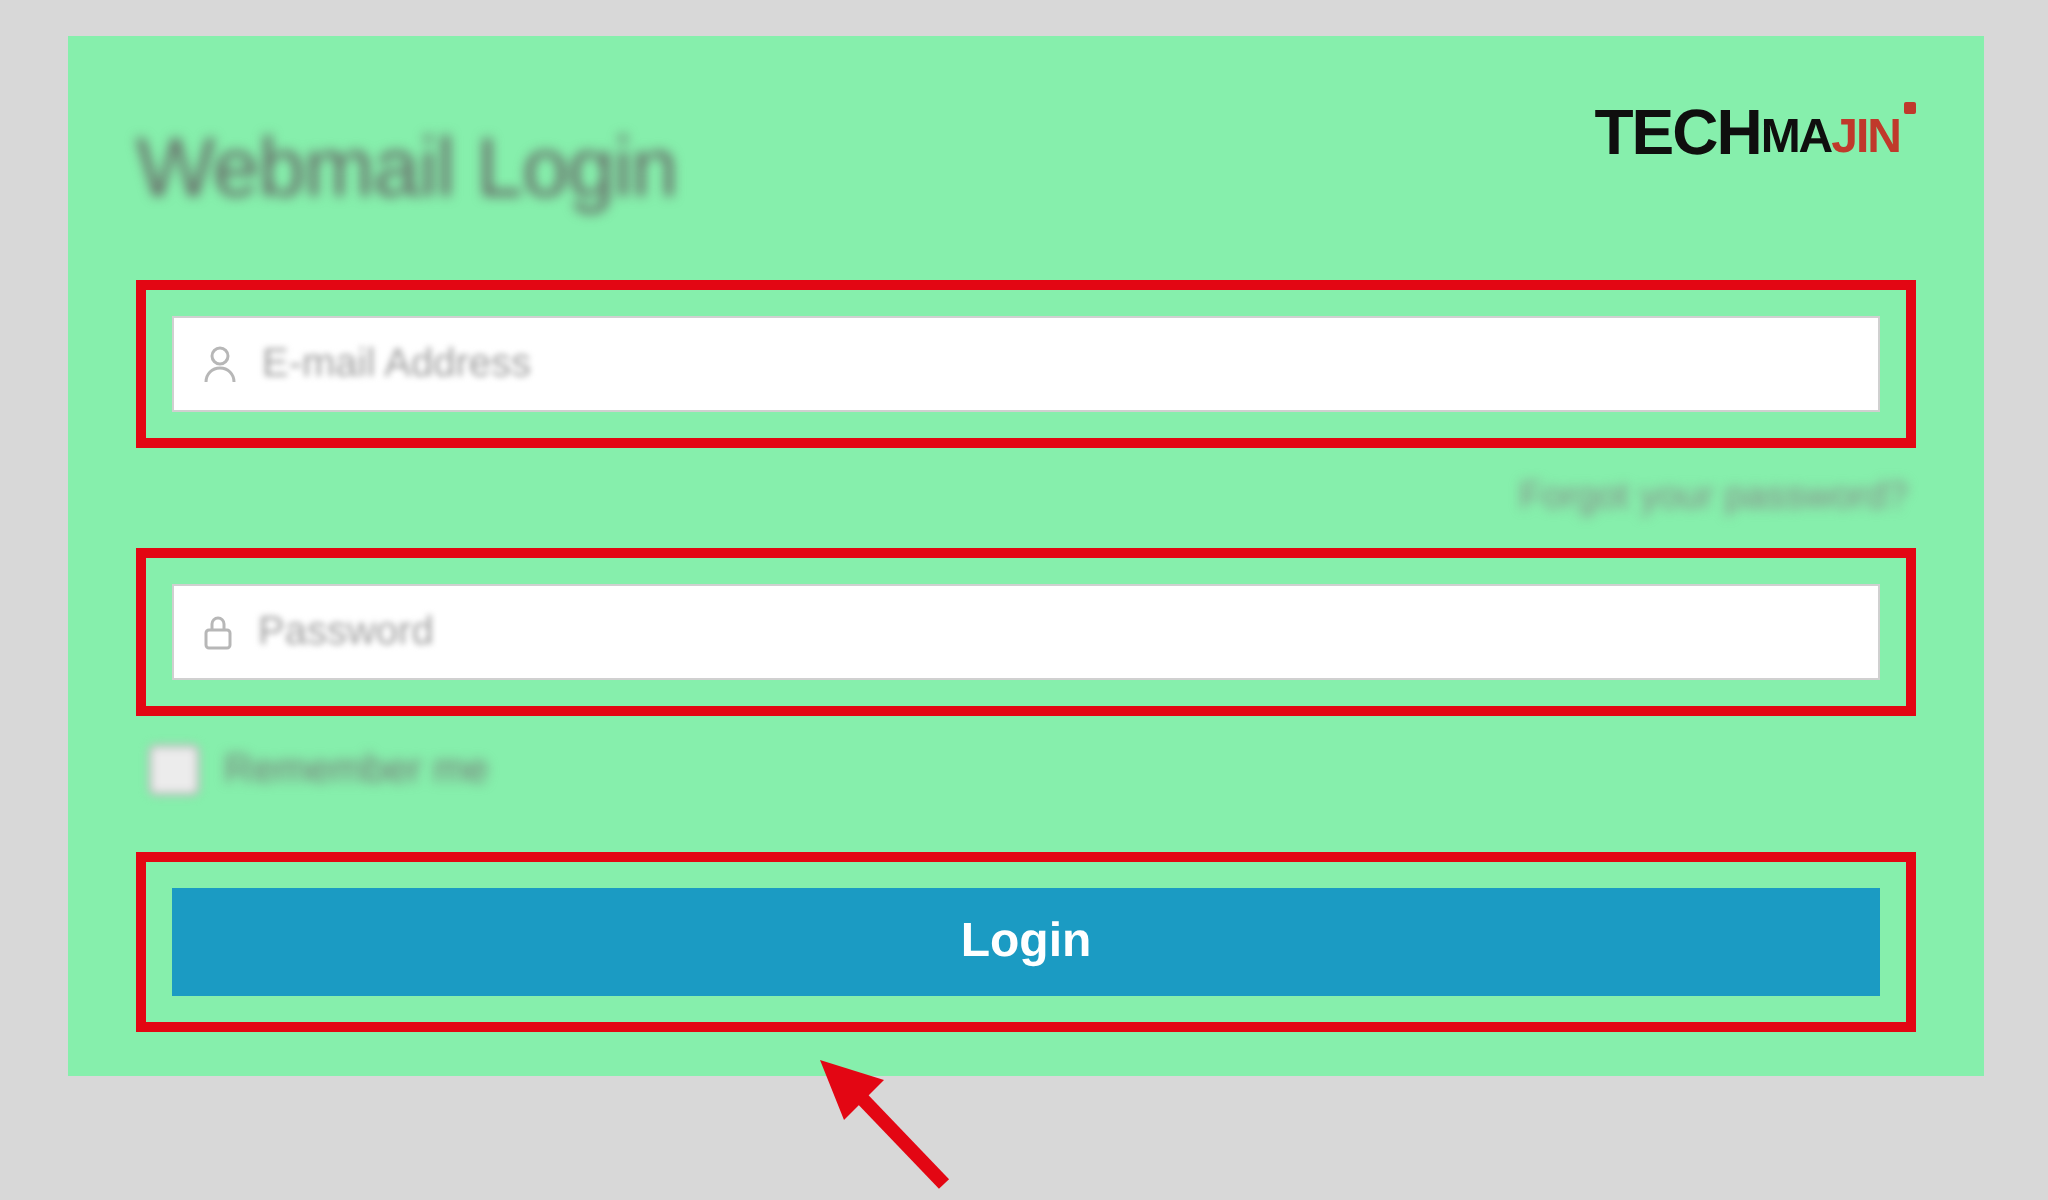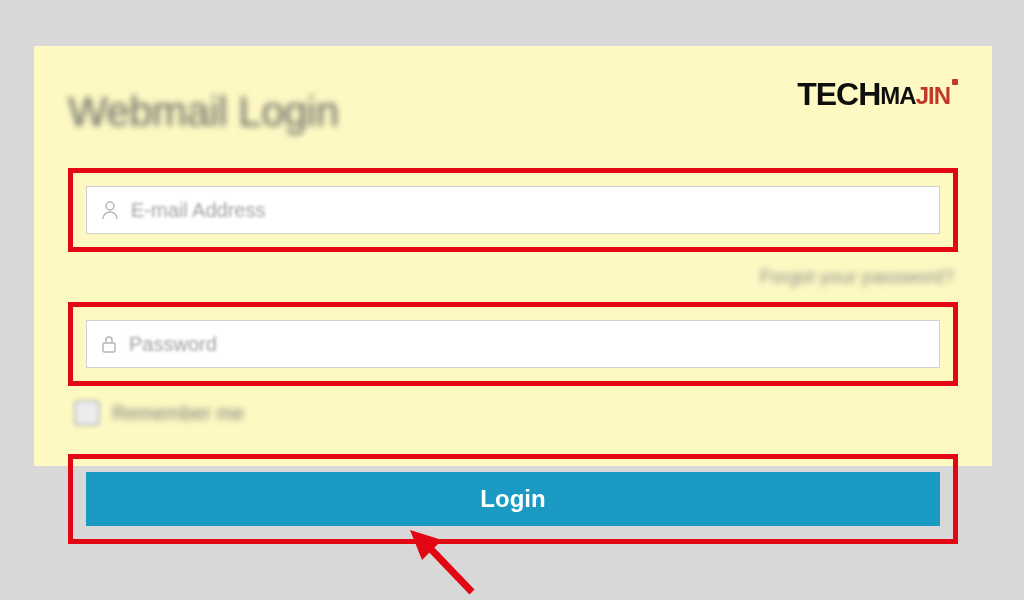--- a/index.html
+++ b/index.html
@@ -9,24 +9,24 @@
       height: 600px;
       background: #d8d8d8;
       font-family: -apple-system, BlinkMacSystemFont, "Segoe UI", Arial, sans-serif;
       position: relative;
       overflow: hidden;
     }
 
     .panel {
       position: absolute;
       left: 34px;
-      top: 46px;
+      top: 18px;
       width: 958px;
-      height: 420px;
-      background: #fef9c3;
+      height: 520px;
+      background: #86efac;
       padding: 30px 34px 28px 34px;
     }
 
     .header-row {
       display: flex;
       align-items: flex-start;
       justify-content: space-between;
       margin-bottom: 32px;
     }
 

